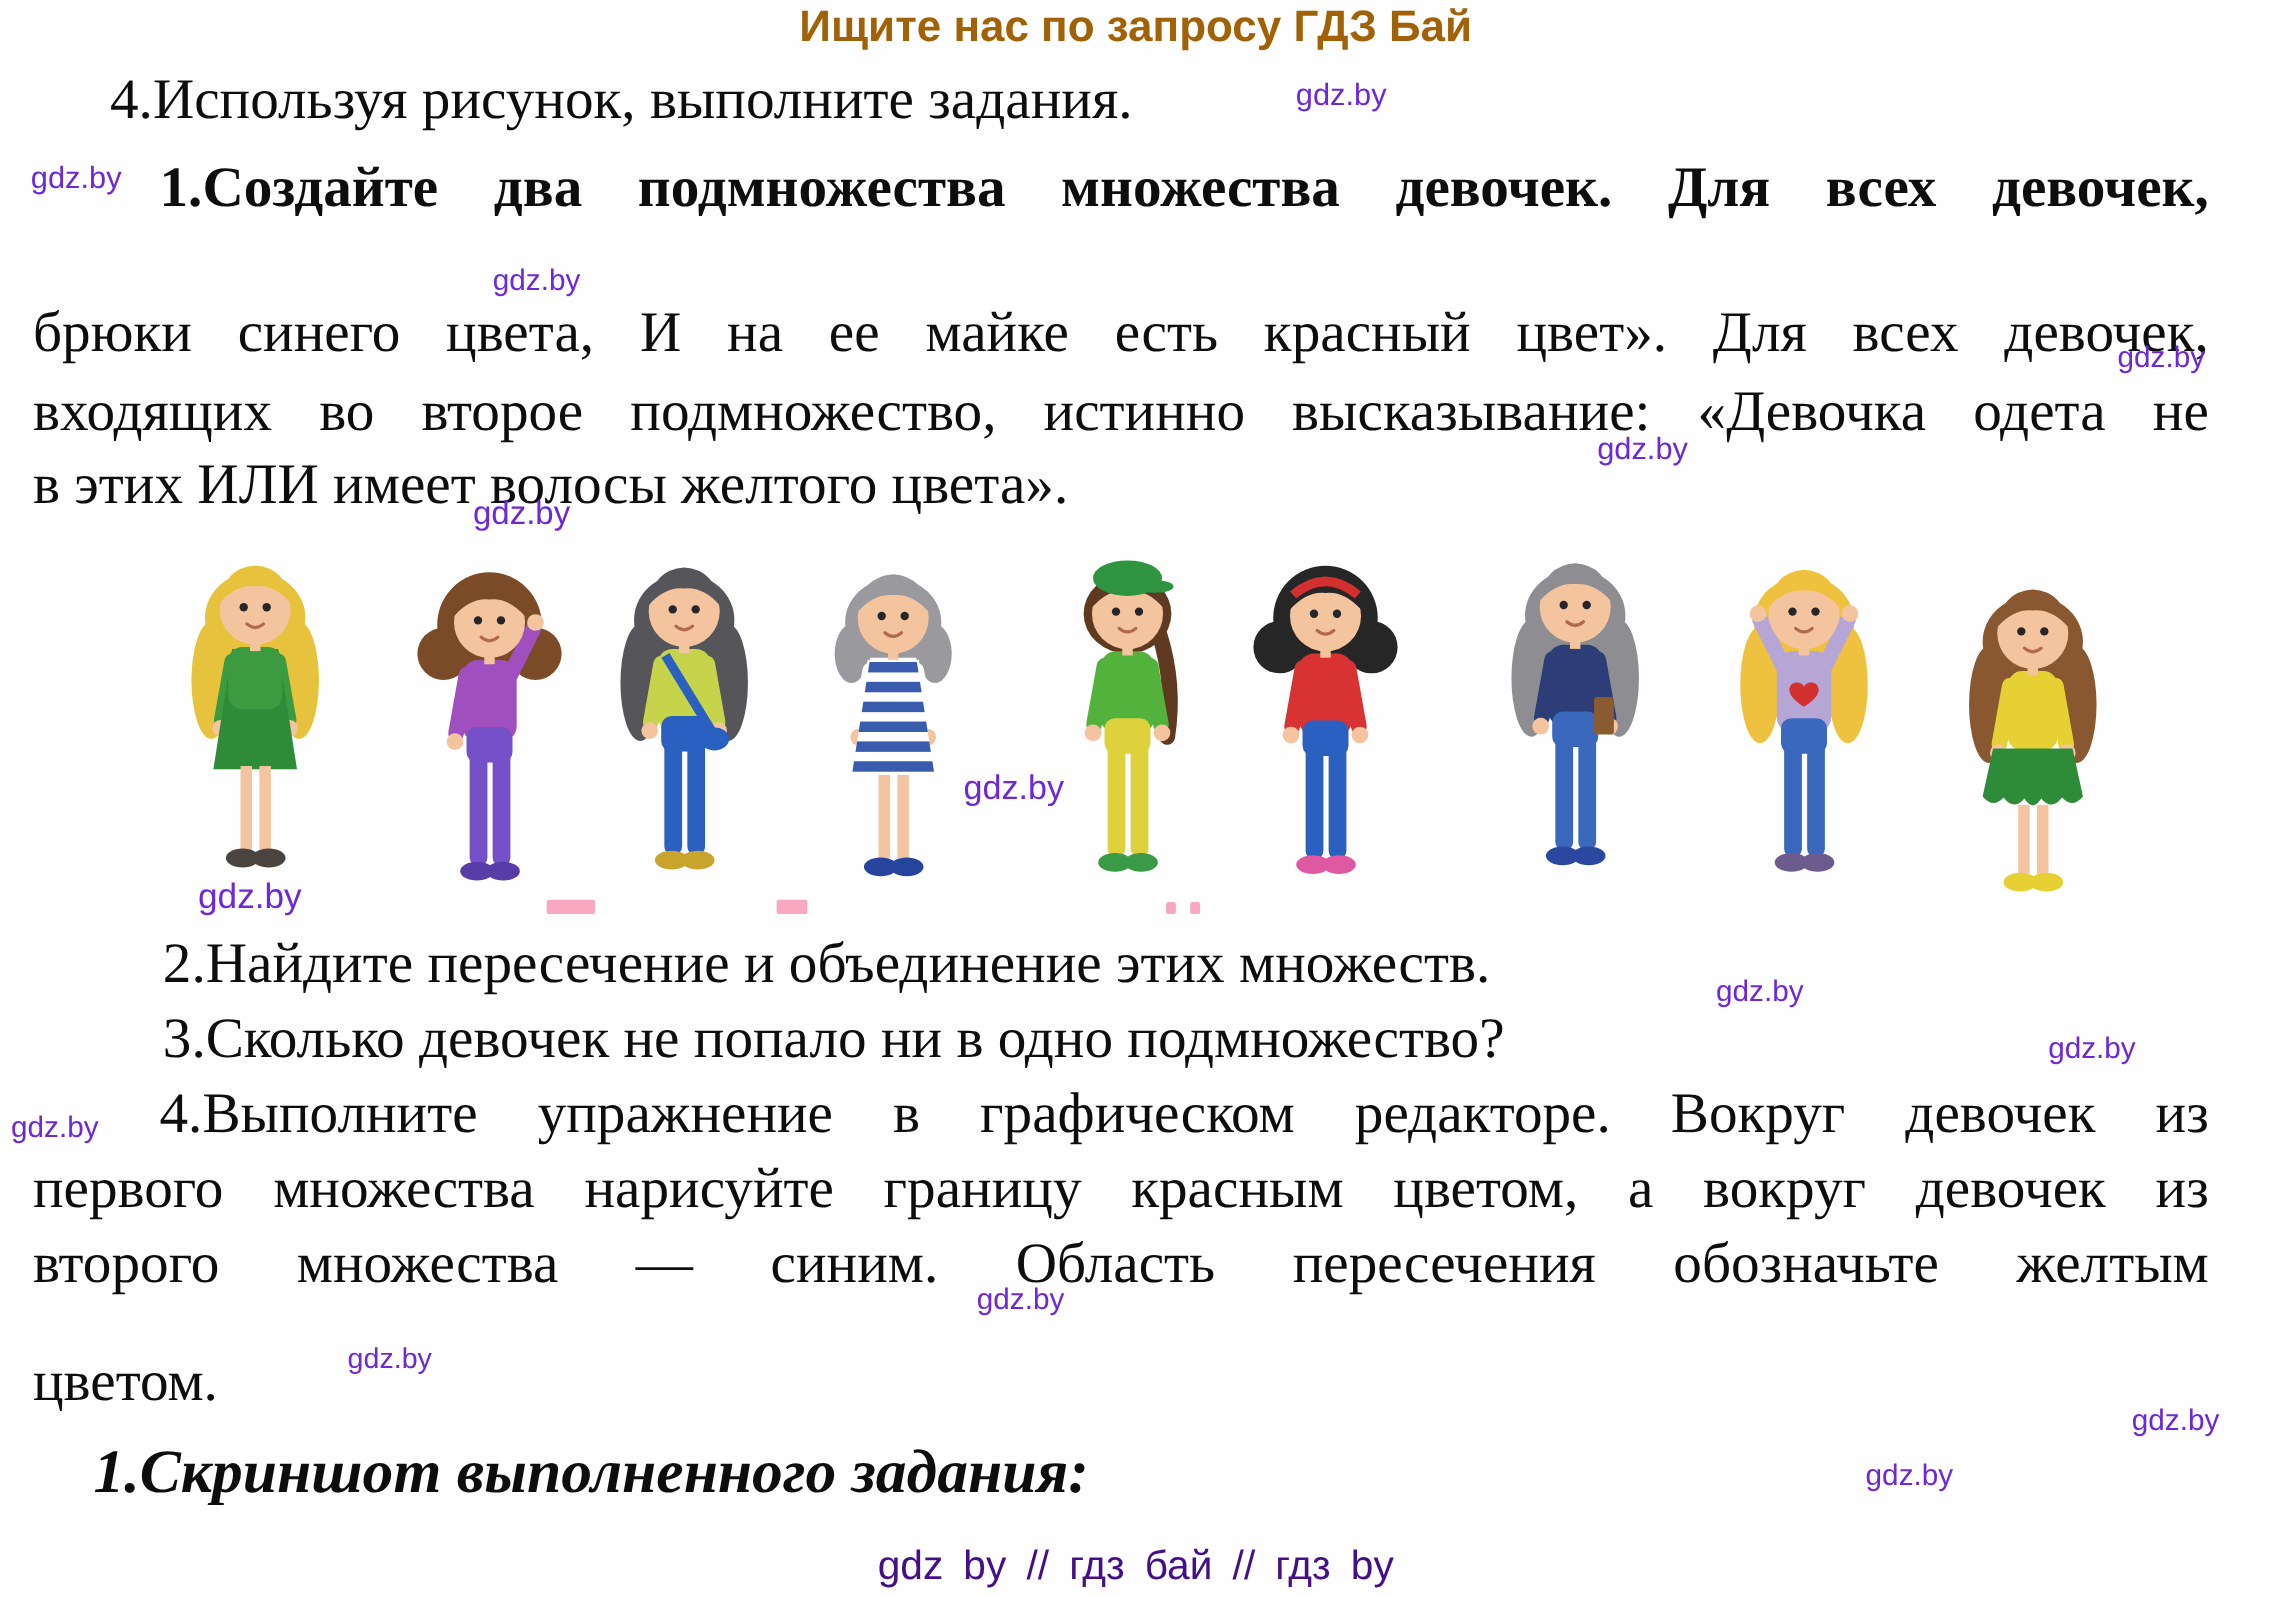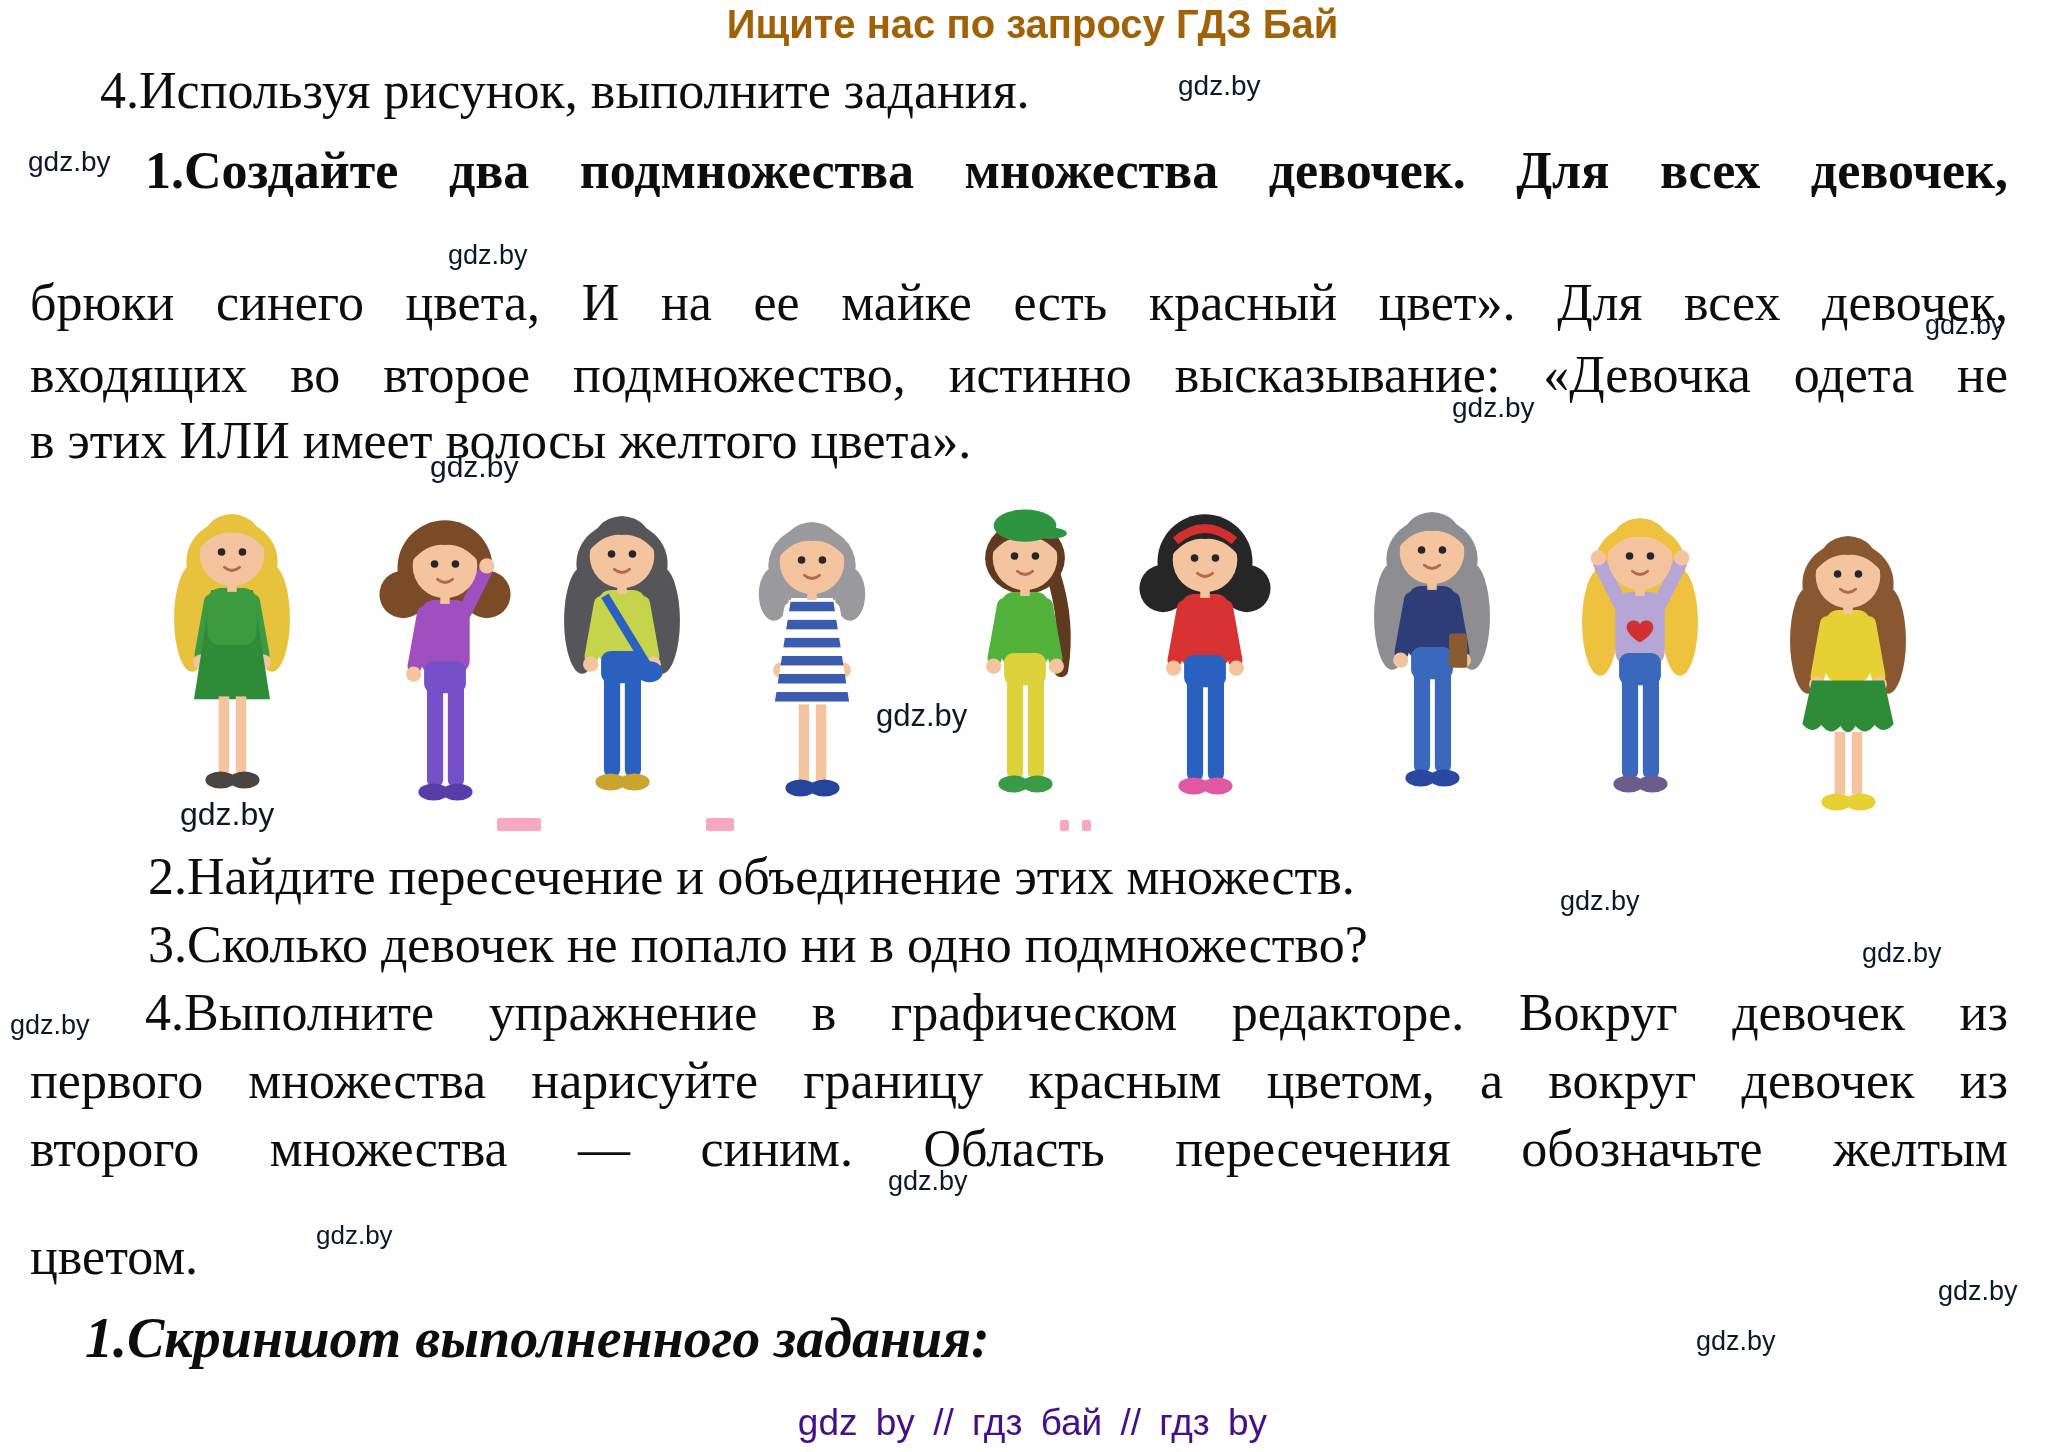--- a/index.html
+++ b/index.html
@@ -24,21 +24,21 @@
   .l11{top:1122px;}
   .l12{top:1190px;margin-top:40px;}
   .promo{position:absolute;top:2px;left:0;width:2065px;text-align:center;
          font-family:"Liberation Sans",sans-serif;font-size:40px;font-weight:700;}
   .answer-label{position:absolute;top:1242px;left:30px;text-indent:58px;width:1978px;
                 font-size:56px;font-weight:700;}
   .answer-item{position:absolute;top:1306px;left:30px;text-indent:55px;width:1978px;
                font-size:56px;font-weight:700;font-style:italic;}
   .footer{position:absolute;top:1402px;left:0;width:2065px;text-align:center;
           font-family:"Liberation Sans",sans-serif;font-size:37px;word-spacing:8px;}
-  .wm{position:absolute;font-family:"Liberation Sans",sans-serif;color:#0f172a;
+  .wm{position:absolute;font-family:"Liberation Sans",sans-serif;color:#6d28d9;
       line-height:1;white-space:nowrap;}
   .girl{position:absolute;width:190px;height:360px;}
   .pinkmark{position:absolute;background:#f9a8c2;border-radius:2px;}
   .girls-band{position:absolute;left:0;top:478px;width:2065px;height:362px;}
 </style>
 </head>
 <body>
 
 <div class="page">
 

